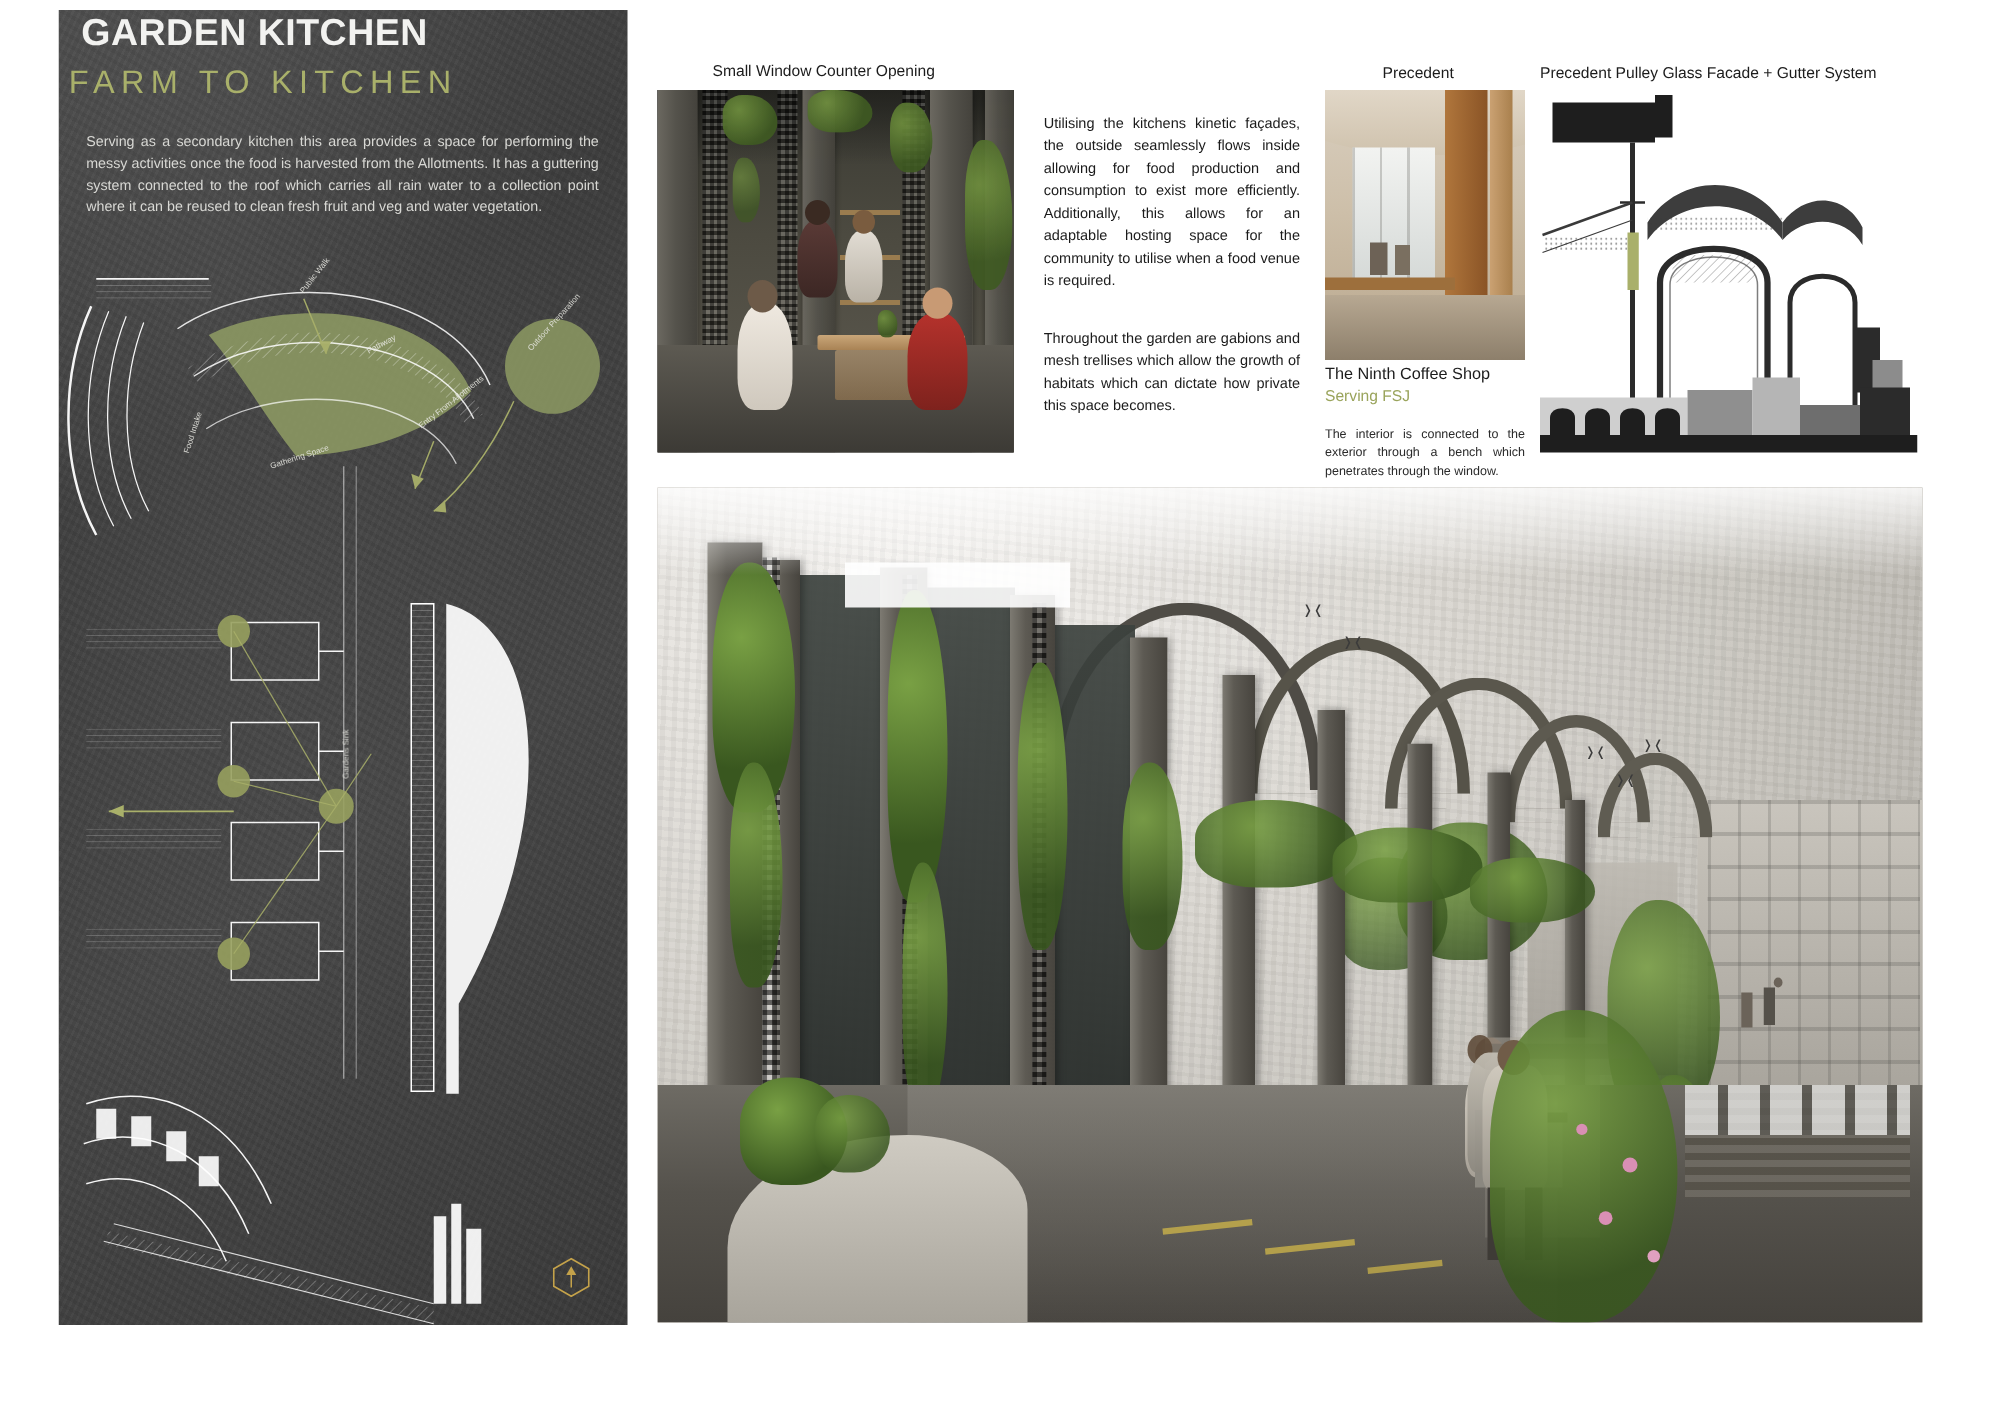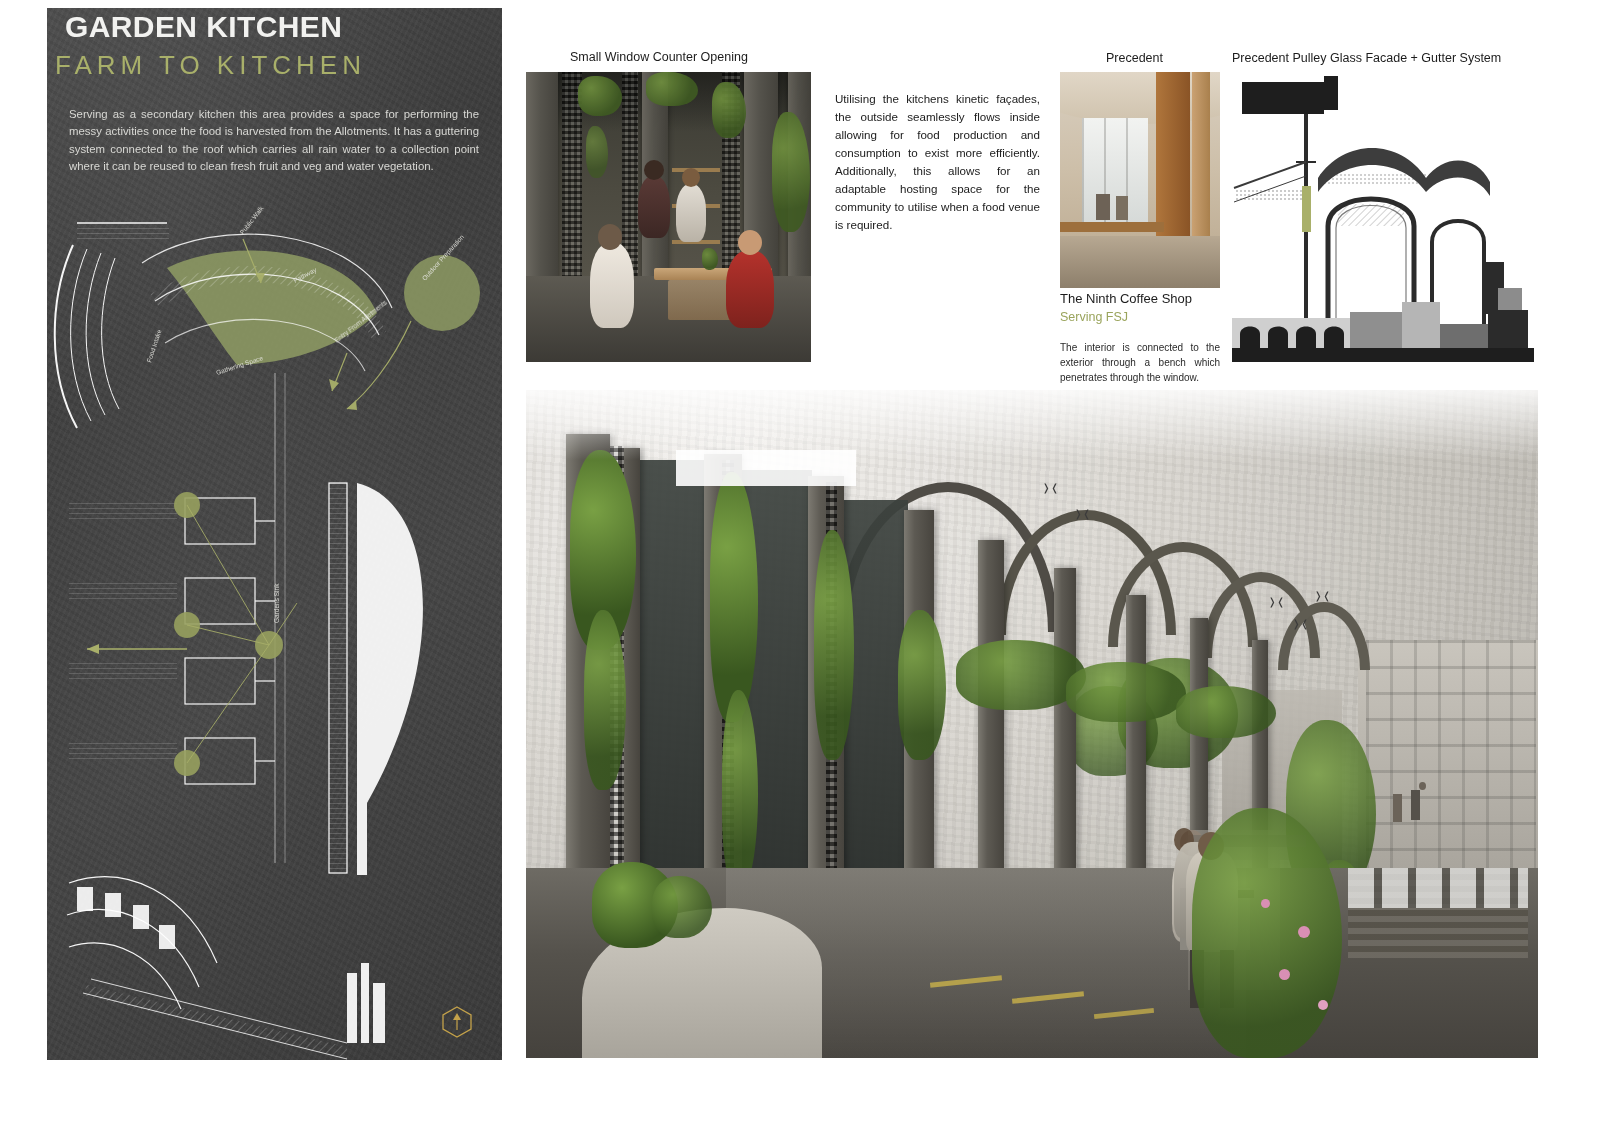--- a/index.html
+++ b/index.html
@@ -349,20 +349,21 @@
     <div class="person" style="left:118px;top:88px;width:20px;height:20px;background:#3a2a22;border-radius:50%;"></div>
     <div class="person" style="left:150px;top:112px;width:30px;height:58px;background:linear-gradient(180deg,#e2ddd4,#b9b2a6);"></div>
     <div class="person" style="left:156px;top:96px;width:18px;height:19px;background:#7a5c3f;border-radius:50%;"></div>
     <div class="person" style="left:200px;top:178px;width:48px;height:78px;background:linear-gradient(180deg,#b5322c,#7e221d);"></div>
     <div class="person" style="left:212px;top:158px;width:24px;height:25px;background:#c89a74;border-radius:50%;"></div>
 
     <div class="ivy" style="left:176px;top:176px;width:16px;height:22px;"></div>
   </div>
 
   <div class="para para-1">Utilising the kitchens kinetic façades, the outside seamlessly flows inside allowing for food production and consumption to exist more efficiently. Additionally, this allows for an adaptable hosting space for the community to utilise when a food venue is required.</div>
+  <div class="para para-2">Throughout the garden are gabions and mesh trellises which allow the growth of habitats which can dictate how private this space becomes.</div>
 
   <div class="precedent-photo">
     <div style="position:absolute;inset:0;background:linear-gradient(180deg,#d9cfc0 0%, #cdbfa9 45%, #b8a68c 100%);"></div>
 
     <div style="position:absolute;left:-30px;top:-18px;width:230px;height:70px;border-radius:0 0 60% 60%;background:linear-gradient(180deg,#e7ded0,#cfc2ad);"></div>
 
     <div style="position:absolute;left:22px;top:46px;width:66px;height:112px;background:linear-gradient(180deg,#f2f3f1,#d4d8d6);"></div>
     <div style="position:absolute;left:22px;top:46px;width:66px;height:112px;background:repeating-linear-gradient(90deg, rgba(120,120,115,.35) 0 2px, rgba(255,255,255,0) 2px 22px);"></div>
 
     <div style="position:absolute;left:96px;top:0;width:34px;height:216px;background:linear-gradient(90deg,#b0763c,#8a5426);"></div>

